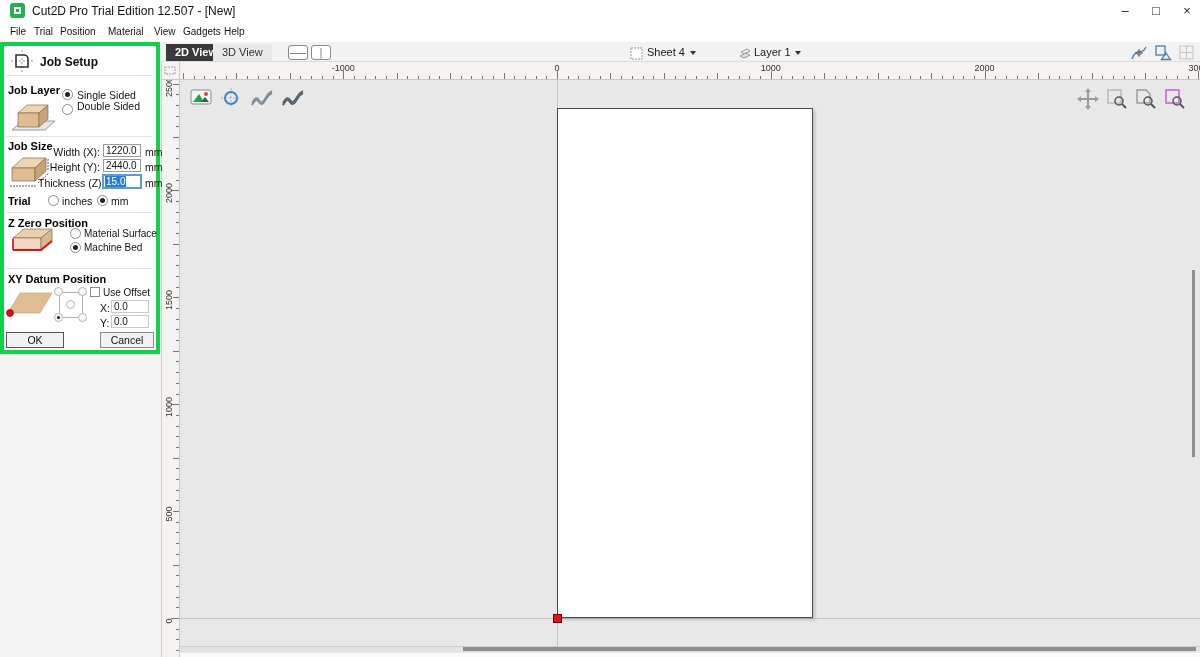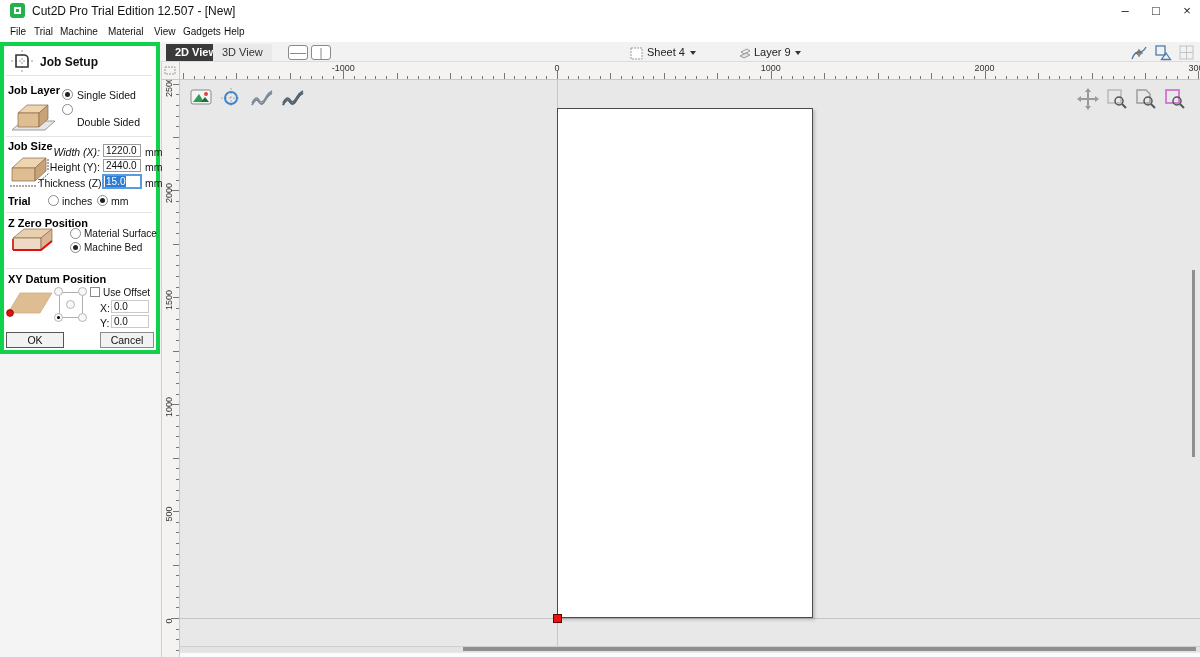--- a/index.html
+++ b/index.html
@@ -77,21 +77,21 @@
     </div>
   <div id="title-text">Cut2D Pro Trial Edition 12.507 - [New]</div>
   <div class="winbtn" style="left:1112px;">–</div>
   <div class="winbtn" style="left:1143px;">□</div>
   <div class="winbtn" style="left:1174px;">×</div>
 </div>
 
 <div id="menubar">
   <span class="menu-item" style="left:6px;">File</span>
   <span class="menu-item" style="left:30px;">Trial</span>
-  <span class="menu-item" style="left:56px;">Machine</span>
+  <span class="menu-item" style="left:56px;">Position</span>
   <span class="menu-item" style="left:104px;">Material</span>
   <span class="menu-item" style="left:150px;">View</span>
   <span class="menu-item" style="left:179px;">Gadgets</span>
   <span class="menu-item" style="left:220px;">Help</span>
 
   <span class="mdi-btn" style="left:1109px;">–</span>
   <span class="mdi-btn" style="left:1126px; top:27px;"><svg width="10" height="10">
         <rect x="3" y="1" width="6" height="6" fill="none" stroke="#555"></rect>
         <rect x="1" y="3" width="6" height="6" fill="#fff" stroke="#555"></rect>
       </svg></span>
@@ -118,21 +118,21 @@
   <span class="abs" style="left:630px; top:4px;"><svg width="13" height="13">
         <rect x="1" y="1" width="11" height="11" fill="#fff" stroke="#9a9a9a" stroke-dasharray="2 1"></rect>
       </svg></span>
   <span class="combo-label" style="left:647px;">Sheet 4</span>
   <span class="caret" style="left:690px;"></span>
 
   <span class="abs" style="left:738px; top:4px;"><svg width="14" height="13">
         <polygon points="3,5 9,2 12,4 6,7" fill="#eee" stroke="#999"></polygon>
         <polygon points="2,9 8,6 12,8 6,11" fill="#e2e2e2" stroke="#999"></polygon>
       </svg></span>
-  <span class="combo-label" style="left:754px;">Layer 9</span>
+  <span class="combo-label" style="left:754px;">Layer 1</span>
   <span class="caret" style="left:795px;"></span>
 
   <span class="abs" style="left:1130px; top:2px;"><svg width="18" height="17">
         <path d="M2 15 C6 3, 11 13, 16 3" fill="none" stroke="#4a7dab" stroke-width="1.4"></path>
         <circle cx="9" cy="9" r="2.2" fill="none" stroke="#666"></circle>
         <line x1="5" y1="9" x2="13" y2="9" stroke="#666"></line>
         <line x1="9" y1="5" x2="9" y2="13" stroke="#666"></line>
       </svg></span>
   <span class="abs" style="left:1154px; top:2px;"><svg width="18" height="17">
         <rect x="2" y="2" width="9" height="9" fill="none" stroke="#4a7dab" stroke-width="1.3"></rect>
@@ -389,39 +389,39 @@
           <line x1="1" y1="12" x2="23" y2="12" stroke="#999" stroke-dasharray="2 2"></line>
           <path d="M6 6 h8 a4 4 0 0 1 4 4 v8 h-12 z" fill="none" stroke="#333" stroke-width="1.6"></path>
         </svg></span>
     <span class="abs" style="left:36px; top:9px; font-weight:bold; font-size:12px;">Job Setup</span>
     <div class="sep" style="top:29px;"></div>
 
     <span class="sect-label" style="left:4px; top:38px;">Job Layer</span>
     <span class="radio checked" style="left:58px; top:43px;"></span>
     <span class="rlabel" style="left:73px; top:43px;">Single Sided</span>
     <span class="radio" style="left:58px; top:58px;"></span>
-    <span class="rlabel" style="left:73px; top:70px;">Double Sided</span>
+    <span class="rlabel" style="left:73px; top:54px;">Double Sided</span>
     <span class="abs" style="left:6px; top:50px;"><svg width="46" height="36">
           <polygon points="2,34 12,25 45,25 35,34" fill="#e6e6e6" stroke="#9a9a9a"></polygon>
           <polygon points="8,17 17,9 38,9 29,17" fill="#eed5b0" stroke="#8a6a4a" stroke-width="0.7"></polygon>
           <polygon points="8,17 29,17 29,31 8,31" fill="#dfbd92" stroke="#8a6a4a" stroke-width="0.7"></polygon>
           <polygon points="29,17 38,9 38,23 29,31" fill="#c9a378" stroke="#8a6a4a" stroke-width="0.7"></polygon>
         </svg></span>
     <div class="sep" style="top:90px;"></div>
 
     <span class="sect-label" style="left:4px; top:94px;">Job Size</span>
     <span class="abs" style="left:4px; top:104px;"><svg width="42" height="42">
           <polygon points="4,18 15,8 38,8 27,18" fill="#eed5b0" stroke="#8a6a4a" stroke-width="0.7"></polygon>
           <polygon points="4,18 27,18 27,31 4,31" fill="#dfbd92" stroke="#8a6a4a" stroke-width="0.7"></polygon>
           <polygon points="27,18 38,8 38,21 27,31" fill="#c9a378" stroke="#8a6a4a" stroke-width="0.7"></polygon>
           <line x1="2" y1="36" x2="29" y2="36" stroke="#555" stroke-dasharray="2 1"></line>
           <line x1="30" y1="33" x2="41" y2="23" stroke="#555" stroke-dasharray="2 1"></line>
           <line x1="40" y1="20" x2="40" y2="8" stroke="#555" stroke-dasharray="2 1"></line>
         </svg></span>
-    <span class="fld-label" style="left:34px; top:100px;font-style:italic;">Width (X):</span>
+    <span class="fld-label" style="left:34px; top:100px;">Width (X):</span>
     <input class="fld" style="left: 99px; top: 98px;" readonly="" value="1220.0">
     <span class="unit" style="left:141px; top:100px;">mm</span>
     <span class="fld-label" style="left:34px; top:115px;">Height (Y):</span>
     <input class="fld" style="left: 99px; top: 113px;" readonly="" value="2440.0">
     <span class="unit" style="left:141px; top:115px;">mm</span>
     <span class="fld-label" style="left:34px; top:131px;">Thickness (Z):</span>
     <div class="fld-sel" style="left:98px; top:128px;"><span>15.0</span></div>
     <span class="unit" style="left:141px; top:131px;">mm</span>
 
     <span class="sect-label" style="left:4px; top:149px;">Trial</span>

